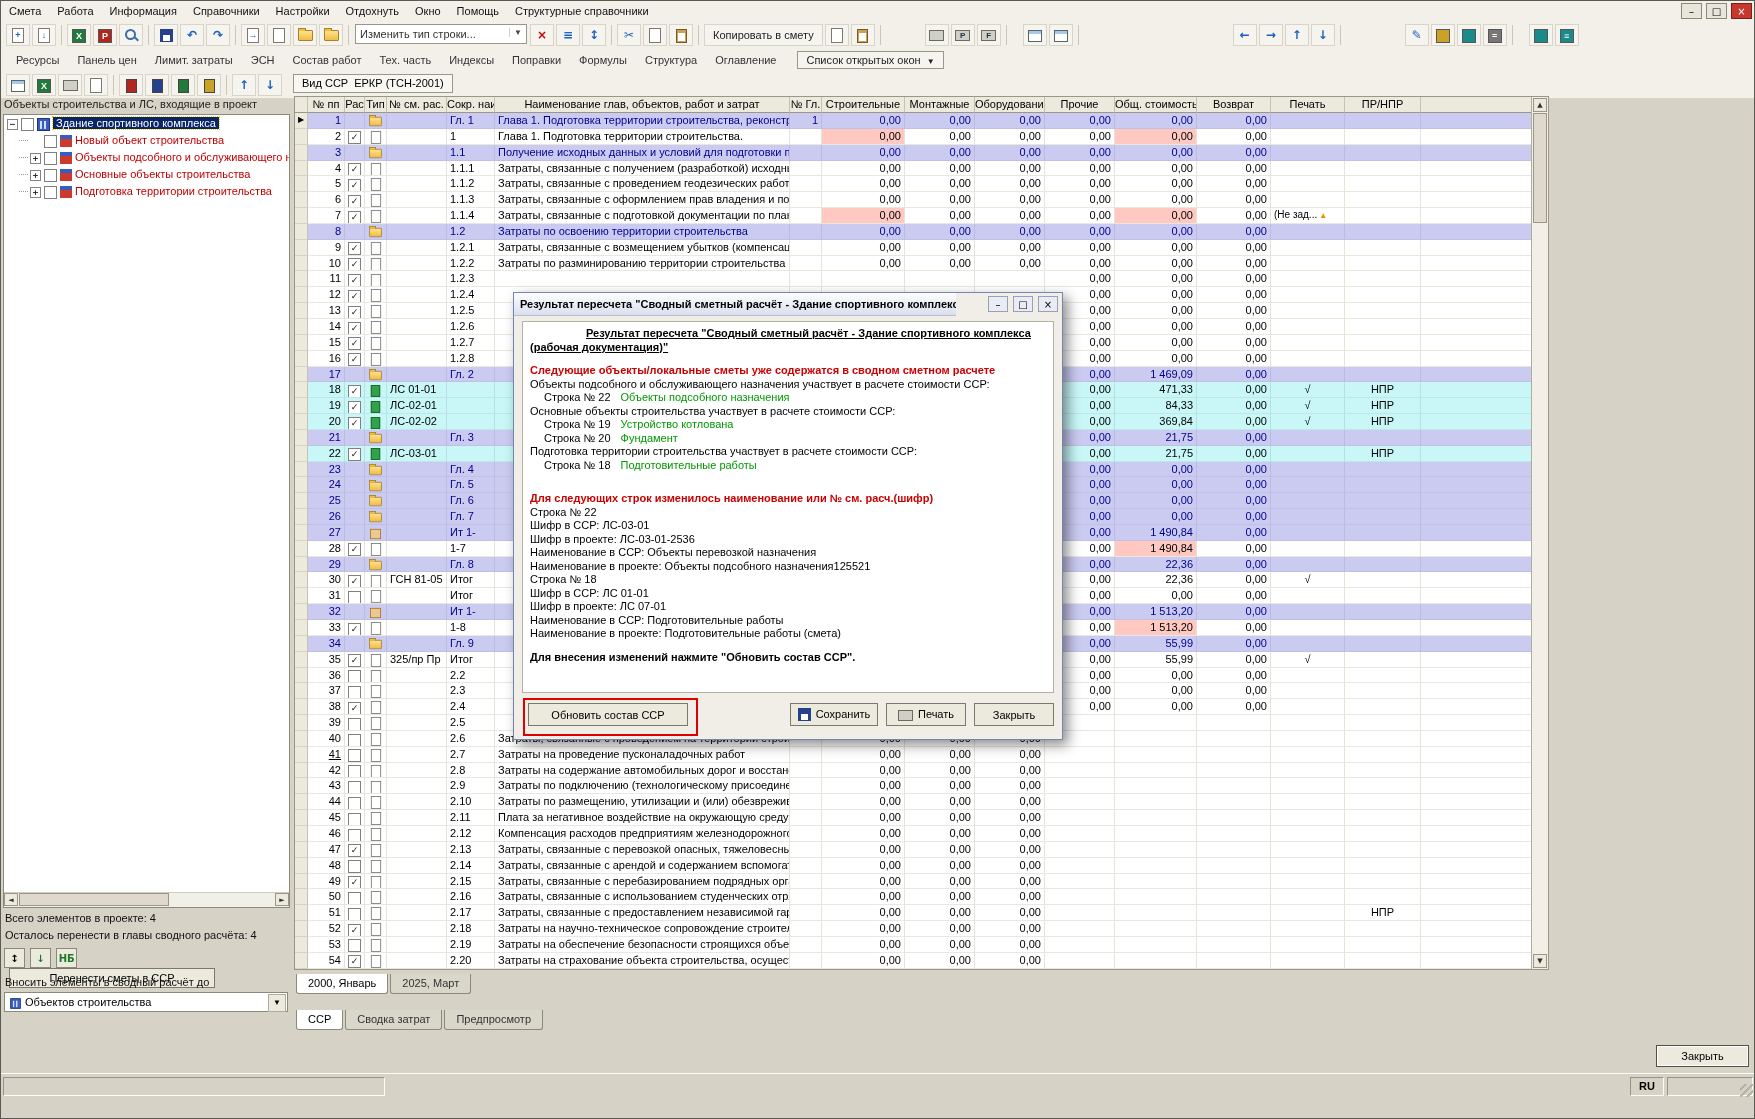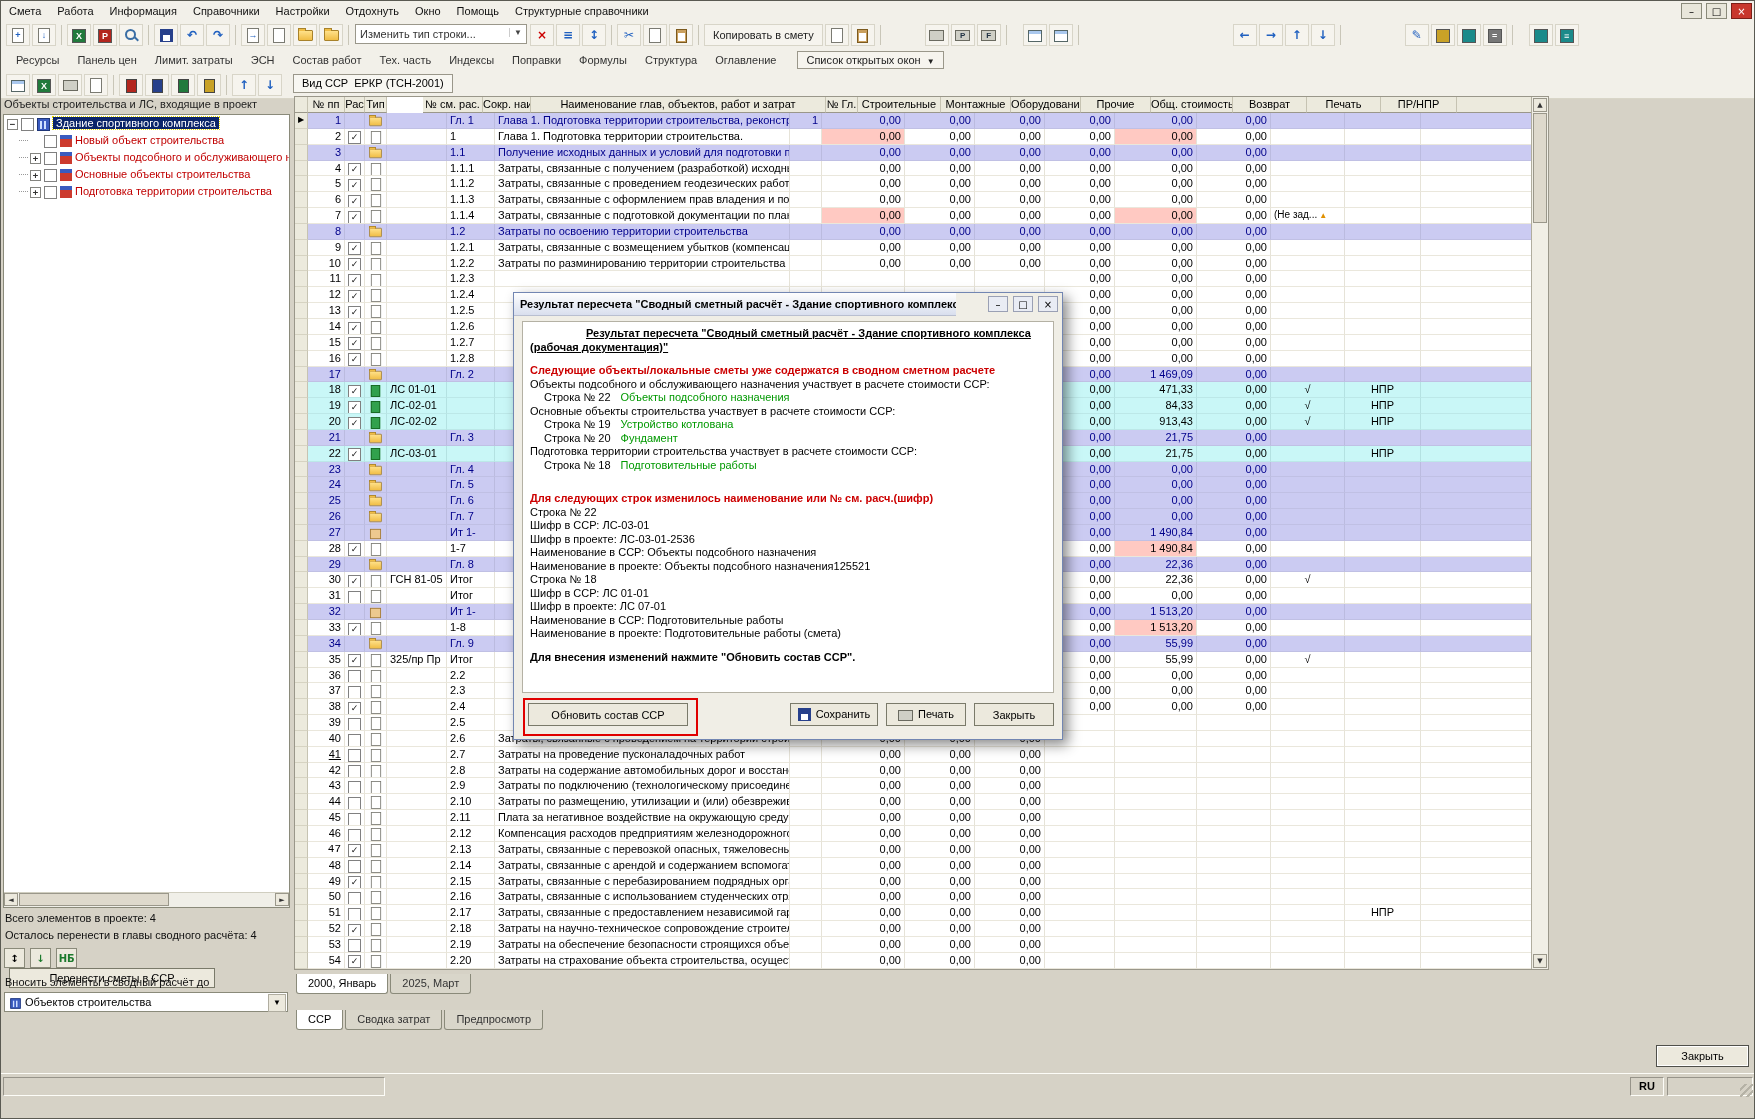--- a/index.html
+++ b/index.html
@@ -176,21 +176,21 @@
       <span class="dd">▼</span>
     </div>
   </div>
 
   <div class="grid">
     <div class="ghead" id="ghead">
         <div class="hc" style="width: 13px;"></div>
         <div class="hc" style="width: 37px;">№ пп</div>
         <div class="hc" style="width: 20px;">Рас</div>
         <div class="hc" style="width: 22px;">Тип</div>
-        <div class="hc" style="width: 60px; margin-left: 36px;">№ см. рас.</div>
+        <div class="hc" style="width: 60px;">№ см. рас.</div>
         <div class="hc" style="width: 48px;">Сокр. наимен.</div>
         <div class="hc" style="width: 295px;">Наименование глав, объектов, работ и затрат</div>
         <div class="hc" style="width: 32px;">№ Гл.</div>
         <div class="hc" style="width: 83px;">Строительные</div>
         <div class="hc" style="width: 70px;">Монтажные</div>
         <div class="hc" style="width: 70px;">Оборудование</div>
         <div class="hc" style="width: 70px;">Прочие</div>
         <div class="hc" style="width: 82px;">Общ. стоимость</div>
         <div class="hc" style="width: 74px;">Возврат</div>
         <div class="hc" style="width: 74px;">Печать</div>
@@ -565,21 +565,21 @@
           <div class="tc ctr" style="width: 20px;"><span class="cb" style="margin-top: 2px;">✓</span></div>
           <div class="tc ctr" style="width: 22px;"><span class="ico i-gdoc" style="transform: scale(0.85); margin-top: 1px;"></span></div>
           <div class="tc" style="width: 60px;">ЛС-02-02</div>
           <div class="tc" style="width: 48px;"></div>
           <div class="tc" style="width: 295px;"></div>
           <div class="tc num" style="width: 32px;"></div>
           <div class="tc num" style="width: 83px;"></div>
           <div class="tc num" style="width: 70px;"></div>
           <div class="tc num" style="width: 70px;"></div>
           <div class="tc num" style="width: 70px;">0,00</div>
-          <div class="tc num" style="width: 82px;">913,43</div>
+          <div class="tc num" style="width: 82px;">369,84</div>
           <div class="tc num" style="width: 74px;">0,00</div>
           <div class="tc ctr" style="width: 74px;">√</div>
           <div class="tc ctr" style="width: 76px;">НПР</div>
           <div class="tc" style="width: 111px;"></div>
         </div>
         <div class="trow rb">
           <div class="mk" style="width: 13px;"></div>
           <div class="tc num" style="width: 37px;">21</div>
           <div class="tc ctr" style="width: 20px;"></div>
           <div class="tc ctr" style="width: 22px;"><span class="ico i-fold" style="transform: scale(0.85); margin-top: 1px;"></span></div>
@@ -1067,21 +1067,21 @@
           <div class="tc num" style="width: 70px;">0,00</div>
           <div class="tc num" style="width: 70px;"></div>
           <div class="tc num" style="width: 82px;"></div>
           <div class="tc num" style="width: 74px;"></div>
           <div class="tc" style="width: 74px;"></div>
           <div class="tc ctr" style="width: 76px;"></div>
           <div class="tc" style="width: 111px;"></div>
         </div>
         <div class="trow">
           <div class="mk" style="width: 13px;"></div>
-          <div class="tc num" style="width: 37px; font-family: Liberation Mono, monospace;">47</div>
+          <div class="tc num" style="width: 37px;">47</div>
           <div class="tc ctr" style="width: 20px;"><span class="cb" style="margin-top: 2px;">✓</span></div>
           <div class="tc ctr" style="width: 22px;"><span class="ico i-doc" style="transform: scale(0.85); margin-top: 1px;"></span></div>
           <div class="tc" style="width: 60px;"></div>
           <div class="tc" style="width: 48px;">2.13</div>
           <div class="tc" style="width: 295px;">Затраты, связанные с перевозкой опасных, тяжеловесных и н</div>
           <div class="tc num" style="width: 32px;"></div>
           <div class="tc num" style="width: 83px;">0,00</div>
           <div class="tc num" style="width: 70px;">0,00</div>
           <div class="tc num" style="width: 70px;">0,00</div>
           <div class="tc num" style="width: 70px;"></div>
@@ -1261,21 +1261,21 @@
         <div class="dl-g"><span>Строка № 19</span><span class="grn">Устройство котлована</span></div>
         <div class="dl-g"><span>Строка № 20</span><span class="grn">Фундамент</span></div>
         <div class="dl-n">Подготовка территории строительства участвует в расчете стоимости ССР:</div>
         <div class="dl-g"><span>Строка № 18</span><span class="grn">Подготовительные работы</span></div>
         <div class="dl-sp"></div>
         <div class="dl-sp"></div>
         <div class="dl-r">Для следующих строк изменилось наименование или № см. расч.(шифр)</div>
         <div class="dl-n">Строка № 22</div>
         <div class="dl-n">Шифр в ССР: ЛС-03-01</div>
         <div class="dl-n">Шифр в проекте: ЛС-03-01-2536</div>
-        <div class="dl-n">Наименование в ССР: Объекты подсобного назначения</div>
+        <div class="dl-n">Наименование в ССР: Объекты перевозкой назначения</div>
         <div class="dl-n">Наименование в проекте: Объекты подсобного назначения125521</div>
         <div class="dl-n">Строка № 18</div>
         <div class="dl-n">Шифр в ССР: ЛС 01-01</div>
         <div class="dl-n">Шифр в проекте: ЛС 07-01</div>
         <div class="dl-n">Наименование в ССР: Подготовительные работы</div>
         <div class="dl-n">Наименование в проекте: Подготовительные работы (смета)</div>
         <div class="dl-sp"></div>
         <div class="dl-b">Для внесения изменений нажмите "Обновить состав ССР".</div>
       </div>
     <span class="redbox"></span>

